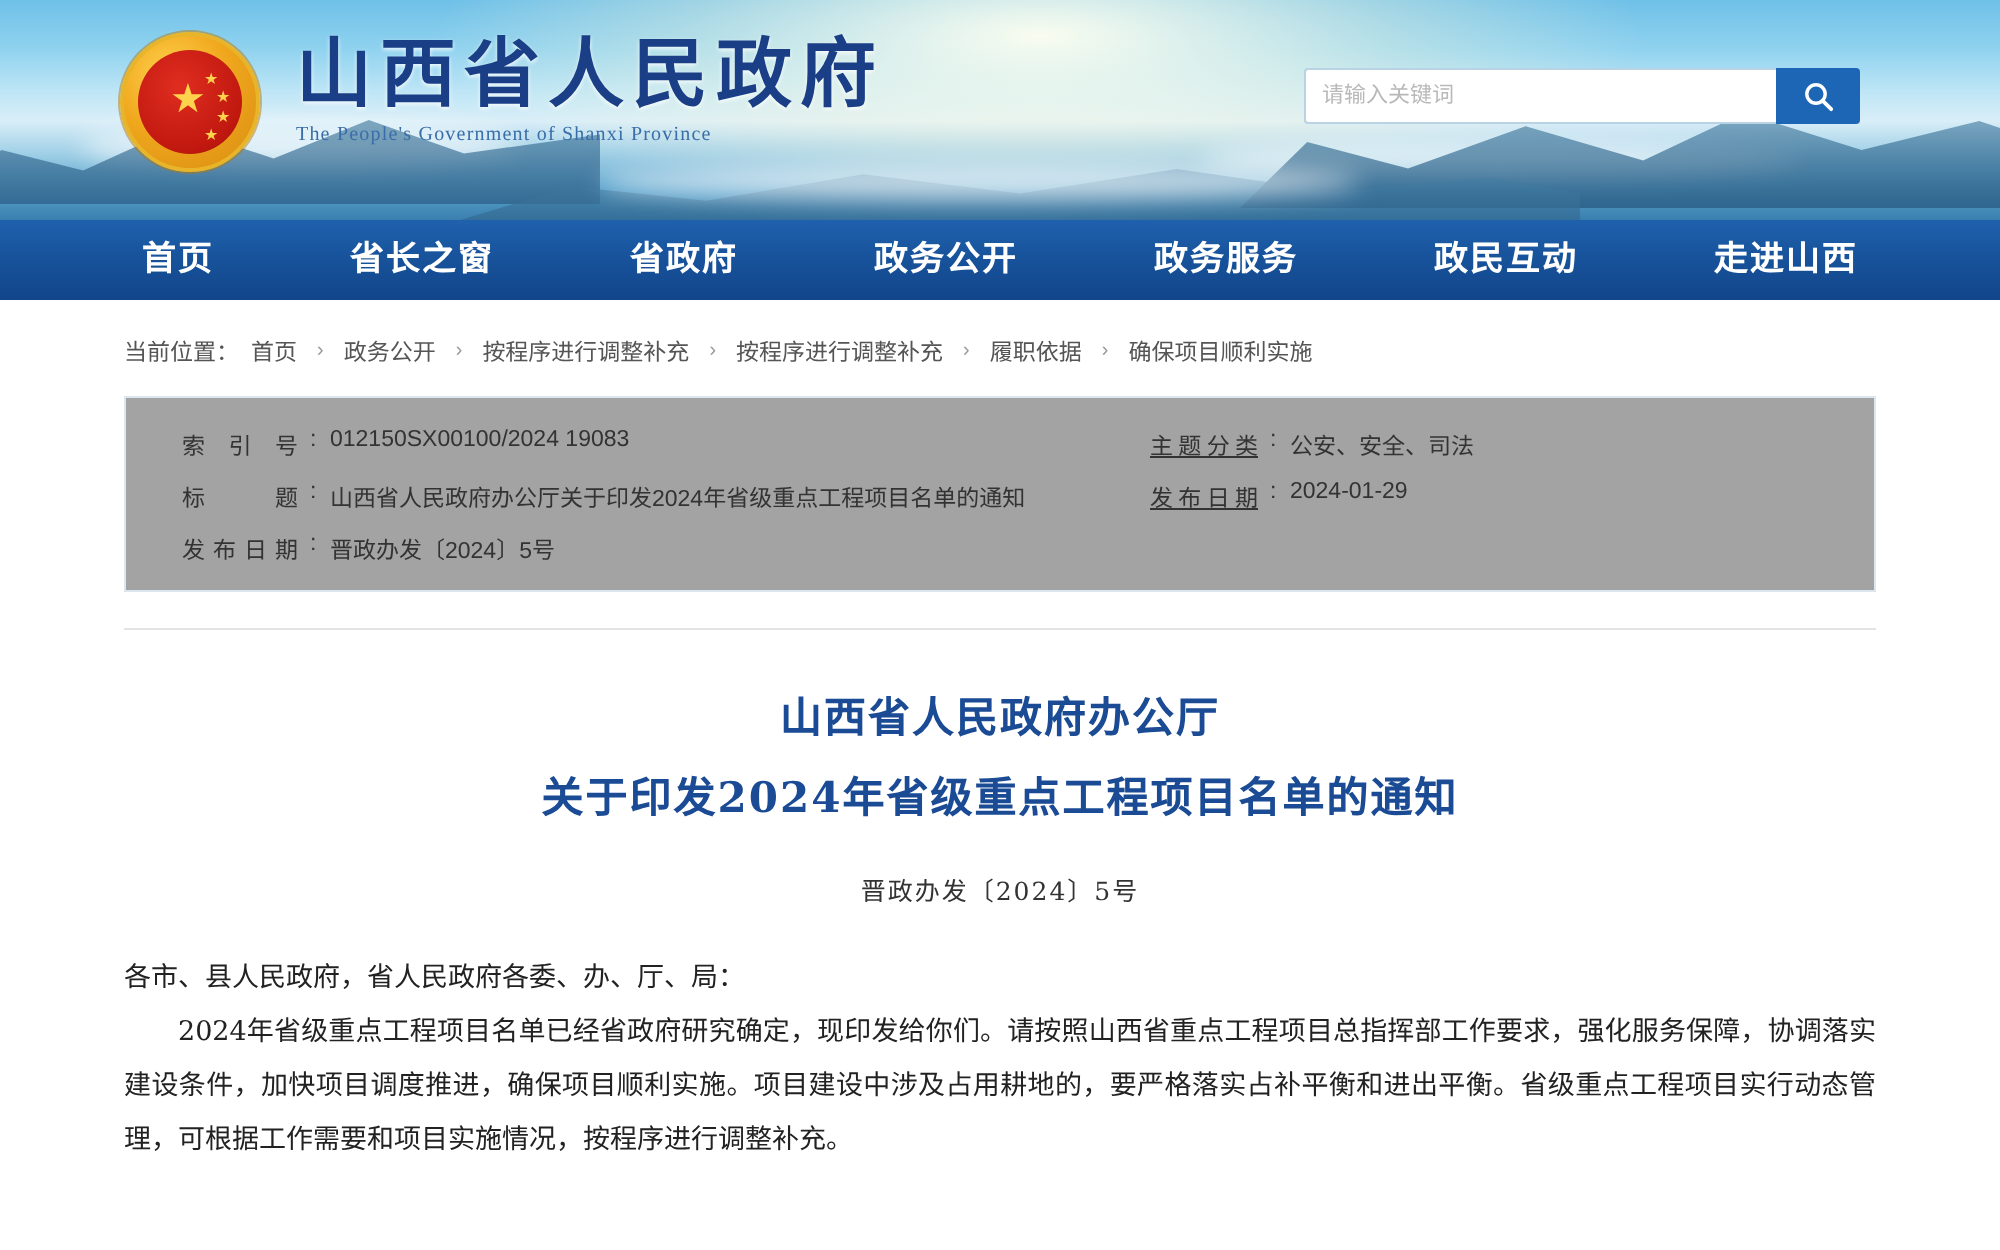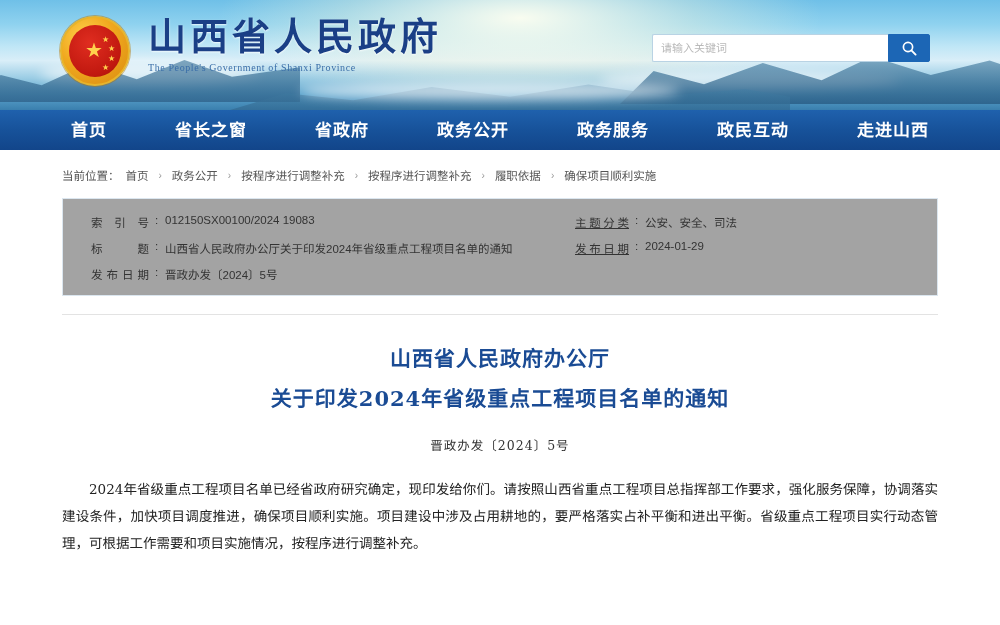--- a/index.html
+++ b/index.html
@@ -314,18 +314,19 @@
       </tr>
     </tbody>
       </table>
   </div>
 
   <div class="doc">
     <div class="doc-title">山西省人民政府办公厅</div>
     <div class="doc-title">关于印发2024年省级重点工程项目名单的通知</div>
     <div class="doc-no">晋政办发〔2024〕5号</div>
     <div class="doc-body">
+      <p>各市、县人民政府，省人民政府各委、办、厅、局：</p>
       <p class="indent">2024年省级重点工程项目名单已经省政府研究确定，现印发给你们。请按照山西省重点工程项目总指挥部工作要求，强化服务保障，协调落实建设条件，加快项目调度推进，确保项目顺利实施。项目建设中涉及占用耕地的，要严格落实占补平衡和进出平衡。省级重点工程项目实行动态管理，可根据工作需要和项目实施情况，按程序进行调整补充。</p>
     </div>
 
   </div>
 
 </div>
 
 </body></html>

